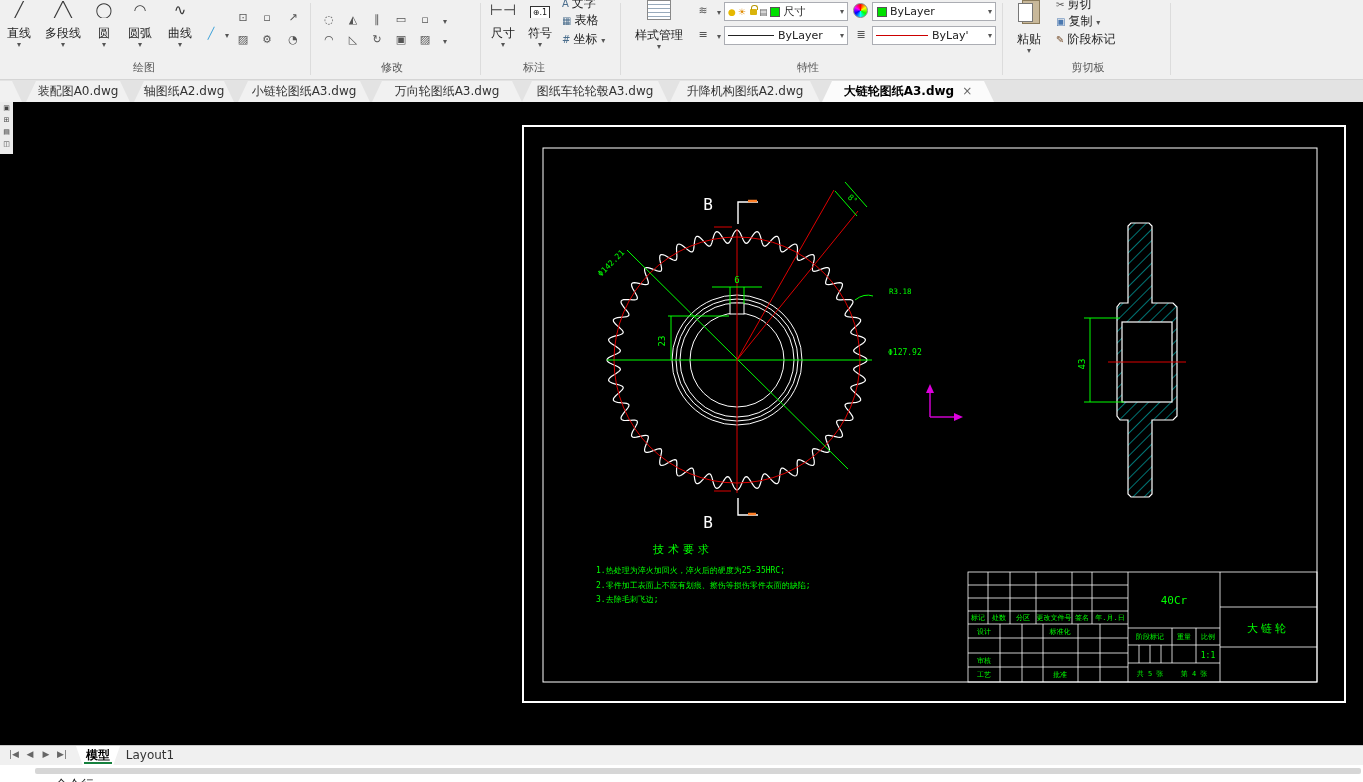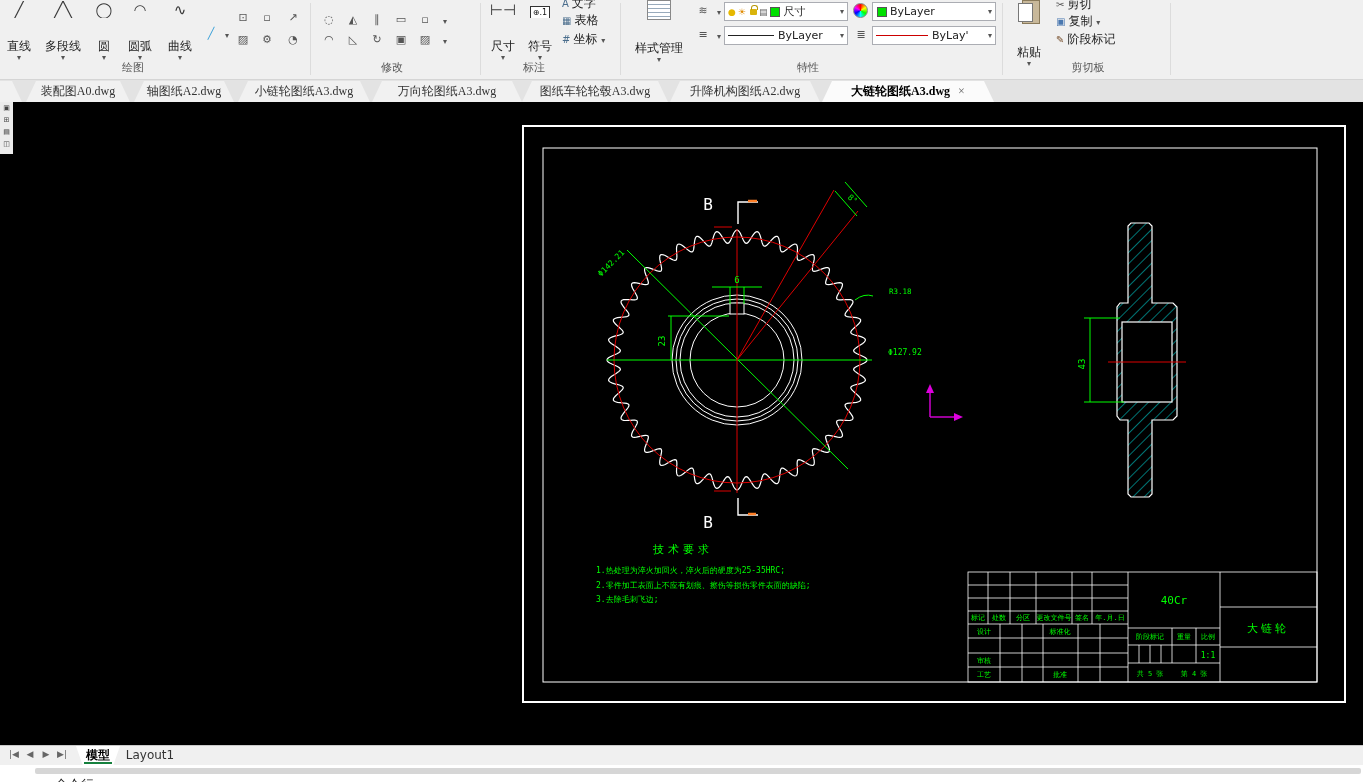--- a/index.html
+++ b/index.html
@@ -8,21 +8,21 @@
 
   
   .ribbon { position:absolute; left:0; top:0; width:1363px; height:80px;
     background:#f0f0f0; border-bottom:1px solid #d5d5d5; overflow:hidden; z-index:30; }
   .pdiv { position:absolute; top:3px; height:72px; width:1px; background:#dcdcdc; }
   .plabel { position:absolute; top:60px; height:16px; font-size:11px; color:#555;
     text-align:center; white-space:nowrap; }
   .tool { position:absolute; top:0; text-align:center; color:#222; cursor:default; }
   .ticon { height:18px; overflow:hidden; font-size:15px; color:#3a3a3a; line-height:20px; }
   .ticon .cut { display:inline-block; margin-top:-6px; }
-  .tlabel { font-size:12px; color:#222; line-height:14px; margin-top:21px; white-space:nowrap; }
+  .tlabel { font-size:12px; color:#222; line-height:14px; margin-top:8px; white-space:nowrap; }
   .tarrow { font-size:8px; color:#555; line-height:9px; }
   .mi { position:absolute; width:18px; height:16px; font-size:11px; color:#4a6d8c;
     text-align:center; line-height:16px; }
   .mi.dk { color:#555; }
   .small-item { position:absolute; font-size:12px; color:#222; white-space:nowrap; height:16px; line-height:16px; }
   .small-item .sicon { font-size:10px; color:#4a6d8c; margin-right:3px; }
   .combo { position:absolute; height:19px; background:#fff; border:1px solid #abadb3;
     font-size:11px; color:#222; display:flex; align-items:center; padding:0 3px; white-space:nowrap; }
   .combo .carrow { margin-left:auto; font-size:8px; color:#555; }
   .swatch { display:inline-block; width:10px; height:10px; background:#00e000;
@@ -43,21 +43,21 @@
     border:1px solid #888;
     background-image:repeating-linear-gradient(#fff 0 3px, #9ab 3px 4px); }
   .symbox { display:inline-block; border:1px solid #333; font-size:8px; padding:0 2px;
     background:#fff; color:#111; line-height:12px; }
 
   
   .doctabs { position:absolute; left:0; top:80px; width:1363px; height:22px;
     background:#e3e3e3; z-index:25; }
   .dtab { position:absolute; top:1px; height:21px; background:#f1f1f1; color:#333;
     font-size:12px; text-align:center; line-height:21px; white-space:nowrap;
-    clip-path:polygon(10px 0, calc(100% - 10px) 0, 100% 100%, 0 100%); cursor:default;font-family:Liberation Serif, serif; }
+    clip-path:polygon(10px 0, calc(100% - 10px) 0, 100% 100%, 0 100%); cursor:default; }
   .dtab.active { background:#fbfbfb; color:#000; font-weight:bold; }
   .dtab .x { font-weight:normal; color:#666; margin-left:8px; font-size:12px; }
 
   
   .canvas { position:absolute; left:0; top:102px; width:1363px; height:643px; background:#000; z-index:5; }
   .minibar { position:absolute; left:0; top:102px; width:13px; height:52px; background:#ececec;
     z-index:10; text-align:center; }
   .minibar span { display:block; font-size:7px; color:#444; line-height:12px; }
 
   
@@ -107,21 +107,21 @@
     <div class="tarrow">▾</div>
   </div>
   <span class="mi" style="left:202px;top:26px;color:#3aa0d8">╱</span>
   <span class="mi dk" style="left:218px;top:28px;font-size:8px">▾</span>
   <span class="mi dk" style="left:234px;top:10px">⊡</span>
   <span class="mi dk" style="left:258px;top:10px">▫</span>
   <span class="mi dk" style="left:284px;top:10px">↗</span>
   <span class="mi dk" style="left:234px;top:32px">▨</span>
   <span class="mi dk" style="left:258px;top:32px">⚙</span>
   <span class="mi dk" style="left:284px;top:32px">◔</span>
-  <div class="plabel" style="left:85px;width:96px">绘图</div>
+  <div class="plabel" style="left:96px;width:96px">绘图</div>
   <div class="pdiv" style="left:310px"></div>
 
   <span class="mi dk" style="left:320px;top:12px">◌</span>
   <span class="mi dk" style="left:344px;top:12px">◭</span>
   <span class="mi dk" style="left:368px;top:12px">∥</span>
   <span class="mi dk" style="left:392px;top:12px">▭</span>
   <span class="mi dk" style="left:416px;top:12px">▫</span>
   <span class="mi dk" style="left:436px;top:14px;font-size:8px">▾</span>
   <span class="mi dk" style="left:320px;top:32px">◠</span>
   <span class="mi dk" style="left:344px;top:32px">◺</span>

